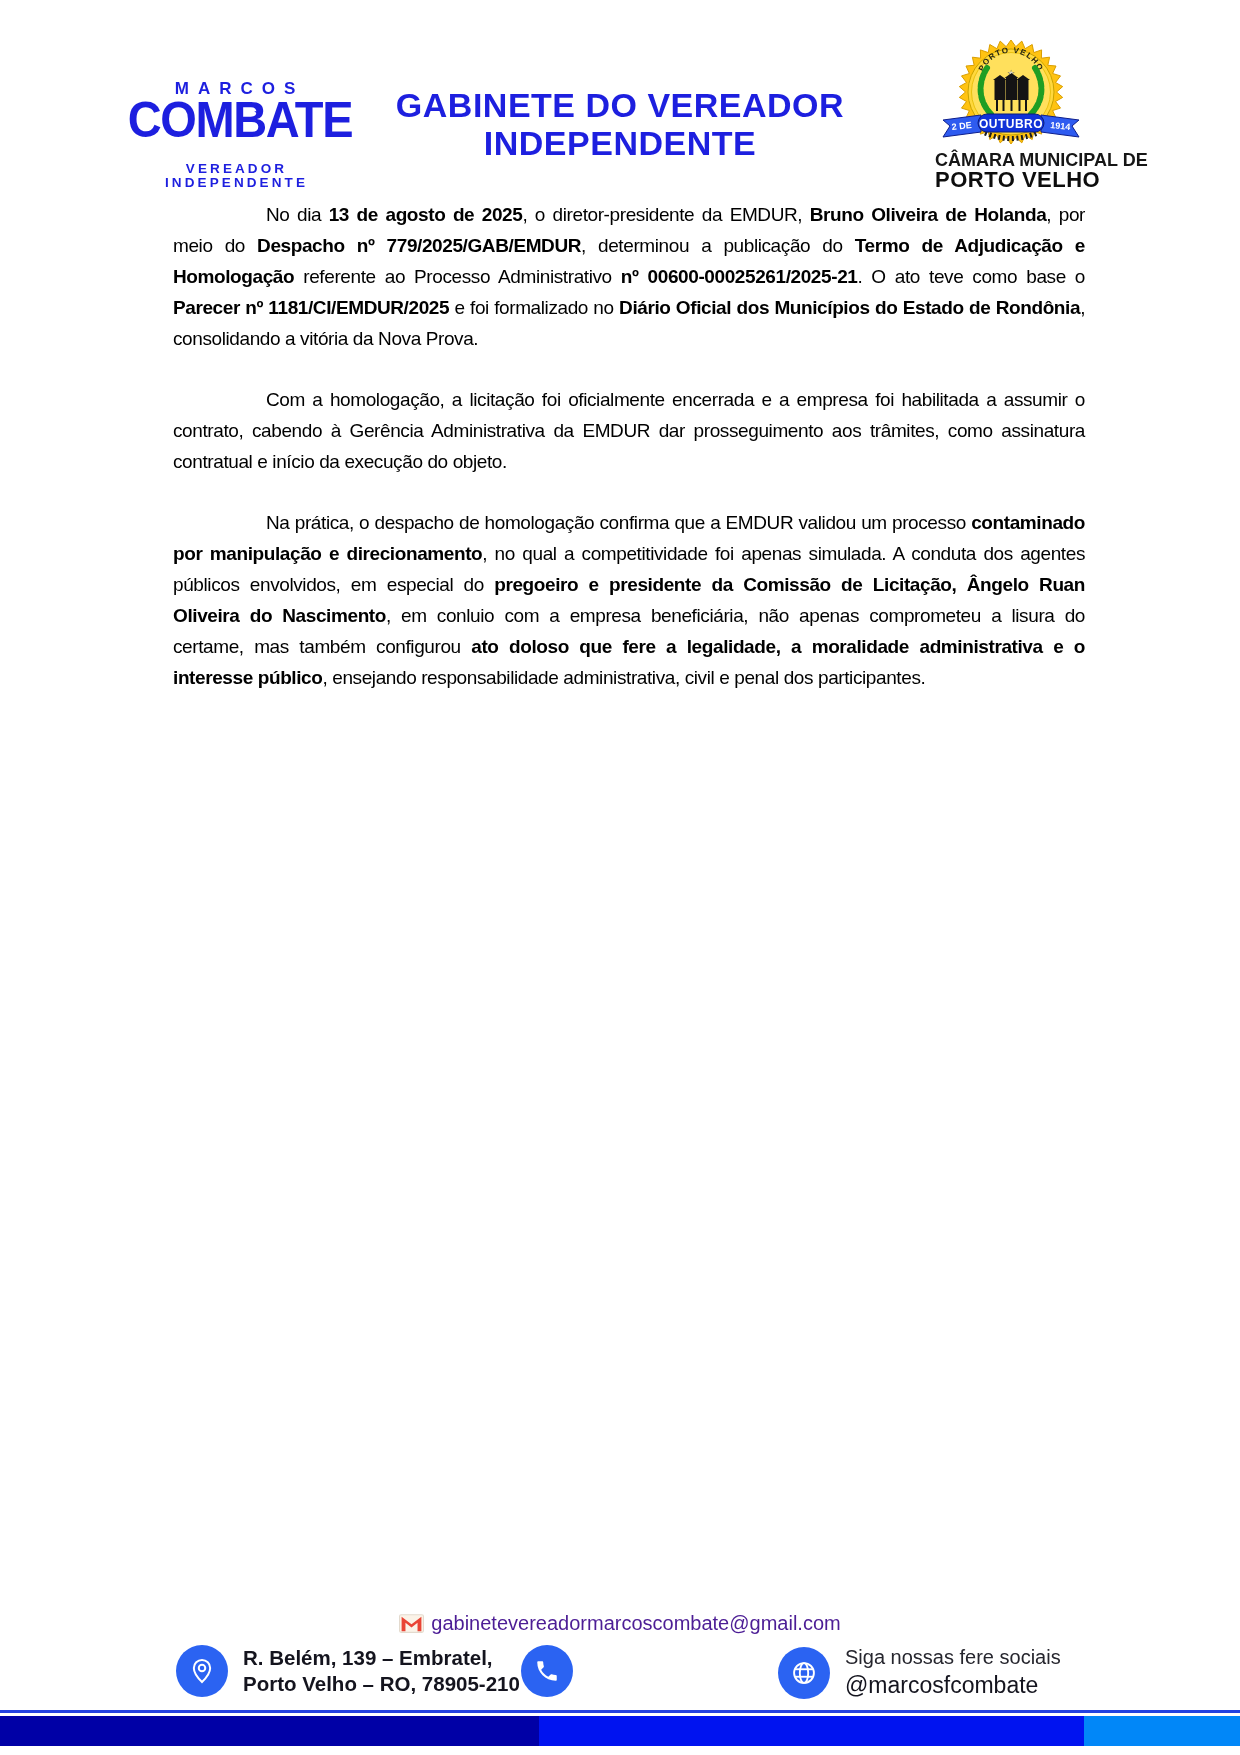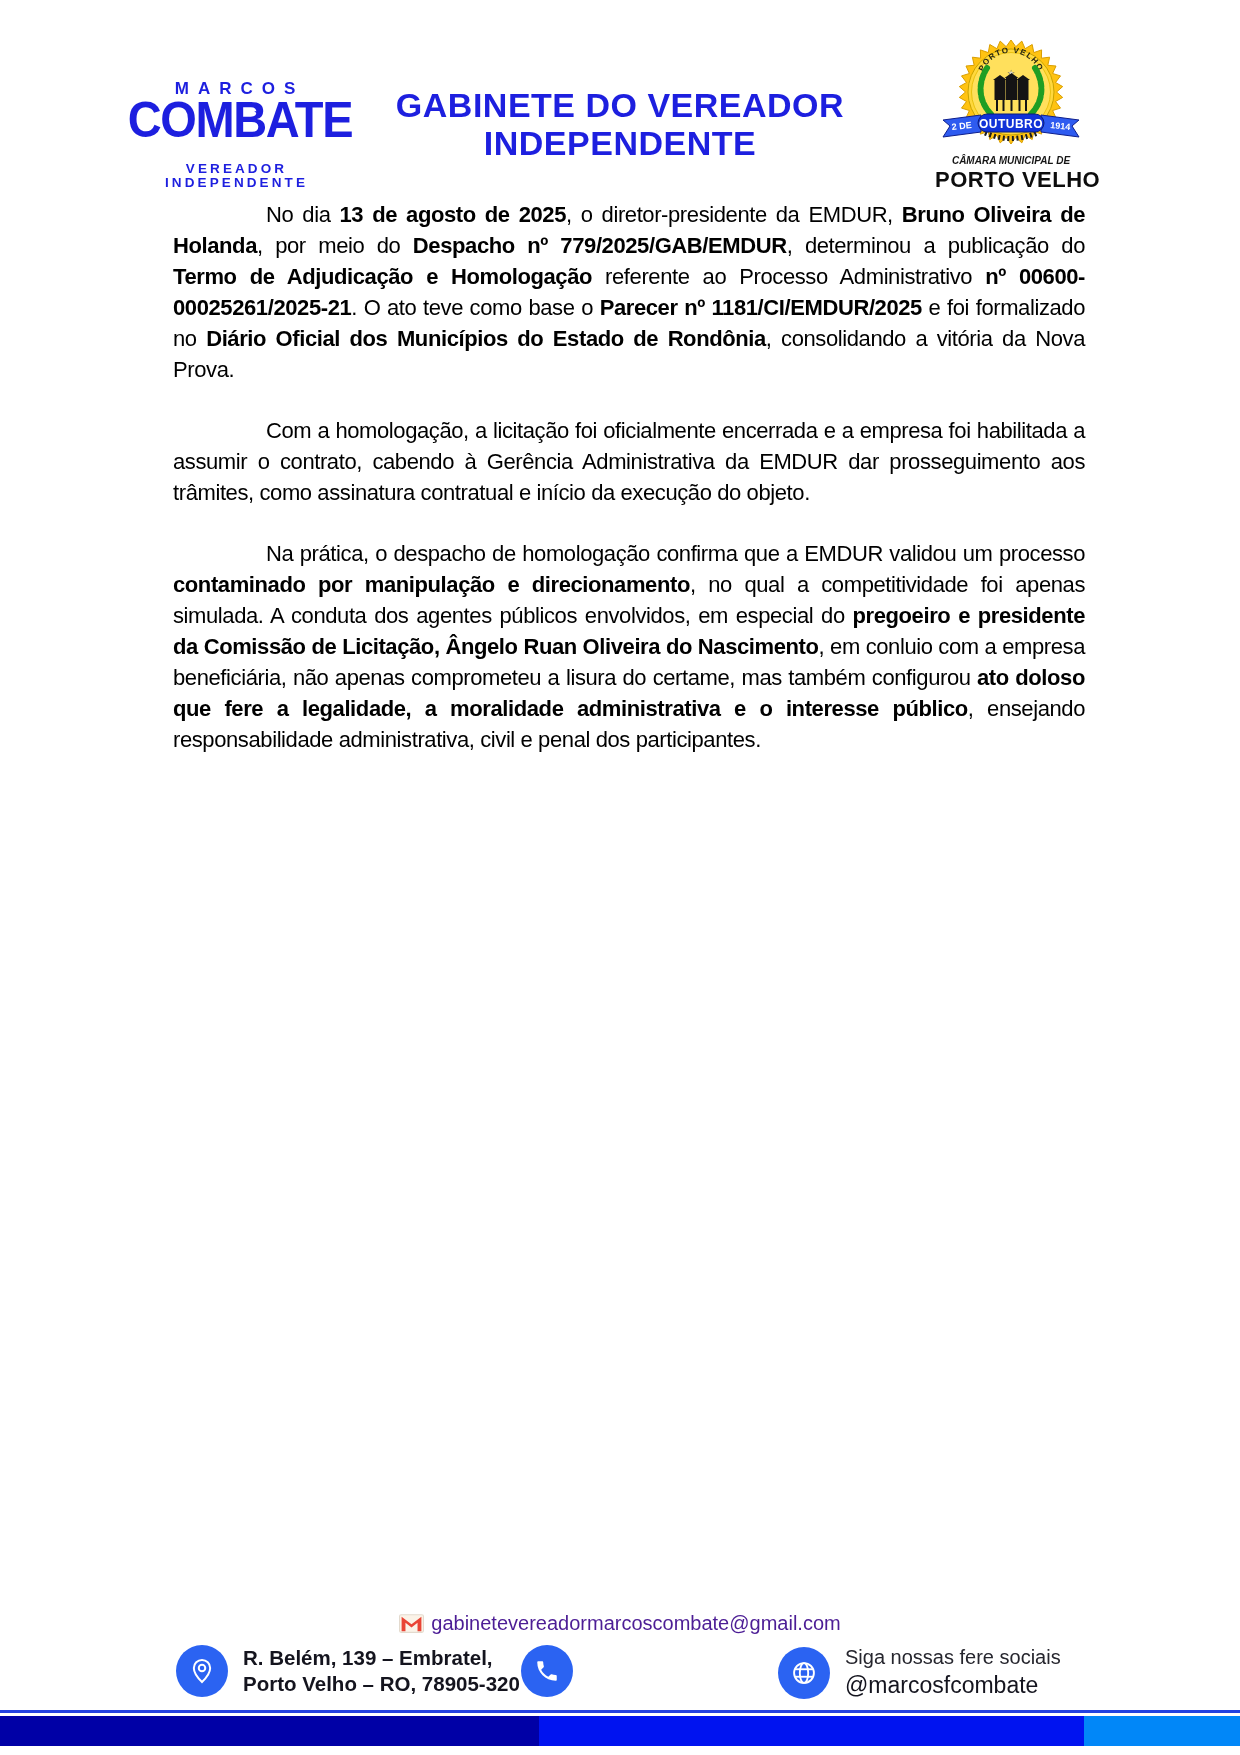--- a/index.html
+++ b/index.html
@@ -9,25 +9,25 @@
   }
   
   .logo{position:absolute;left:121px;top:80px;width:228px;text-align:center;color:var(--brand_blue);}
   .logo-top{font-size:17px;font-weight:700;letter-spacing:9px;margin-right:-9px;line-height:17px;}
   .logo-main{position:relative;font-size:50px;font-weight:800;letter-spacing:-1.5px;line-height:46px;transform:scaleX(.94);transform-origin:center;}
   .logo-star{position:absolute;left:59%;top:-7px;font-size:10px;letter-spacing:0;}
   .logo-sub{font-size:13.5px;font-weight:600;letter-spacing:3.1px;margin-right:-3px;margin-top:19px;line-height:14px;}
   .title{position:absolute;left:350px;top:86px;width:540px;text-align:center;
          color:var(--brand_blue);font-size:34px;line-height:38px;font-weight:800;letter-spacing:.5px;}
   .seal{position:absolute;left:935px;top:34px;width:152px;text-align:center;}
-  .seal-org1{font-size:10px;font-weight:700;color:#161616;line-height:15px;margin-top:1px;white-space:nowrap;font-style:italic;}
+  .seal-org1{font-size:18px;font-weight:700;color:#161616;line-height:15px;margin-top:1px;white-space:nowrap;}
   .seal-org2{font-size:22px;font-weight:800;color:#0d0d0d;letter-spacing:.5px;line-height:23px;white-space:nowrap;}
   
   .doc{position:absolute;left:173px;top:199px;width:912px;}
-  .doc p{margin:0 0 30px 0;font-size:22px;line-height:31px;letter-spacing:-.4px;
+  .doc p{margin:0 0 30px 0;font-size:19px;line-height:31px;letter-spacing:-.4px;
          text-align:justify;text-indent:93px;color:#000;}
   .doc b{font-weight:700;}
   
   .email-row{position:absolute;top:1612px;left:0;width:1240px;display:flex;justify-content:center;
              align-items:center;gap:7px;font-size:20px;color:#4c1d95;}
   .fgroup{position:absolute;top:1645px;display:flex;align-items:center;gap:15px;color:var(--text_dark);}
   .fg-addr{left:176px;justify-content:flex-end;}
   .fg-phone{left:521px;}
   .fg-social{left:778px;}
   .fcircle{width:52px;height:52px;border-radius:50%;background:var(--circle_blue);
@@ -115,21 +115,21 @@
 
 <div class="fgroup fg-addr">
   <div class="fcircle">
     <svg width="28" height="28" viewBox="0 0 24 24" fill="none" stroke="#ffffff" stroke-width="1.7">
       <path d="M12 21.5 C12 21.5 5 14.8 5 9.5 a7 7 0 0 1 14 0 C19 14.8 12 21.5 12 21.5 Z"></path>
       <circle cx="12" cy="9.5" r="2.8"></circle>
     </svg>
   </div>
   <div class="addr">
     <div>R. Belém, 139 – Embratel,</div>
-    <div>Porto Velho – RO, 78905-320</div>
+    <div>Porto Velho – RO, 78905-210</div>
   </div>
 </div>
 
 <div class="fgroup fg-phone">
   <div class="fcircle">
     <svg width="26" height="26" viewBox="0 0 24 24">
       <path fill="#ffffff" d="M6.6 10.8c1.4 2.8 3.8 5.1 6.6 6.6l2.2-2.2c.3-.3.7-.4 1-.2 1.1.4 2.3.6 3.6.6.6 0 1 .4 1 1V20c0 .6-.4 1-1 1C10.6 21 3 13.4 3 4c0-.6.4-1 1-1h3.5c.6 0 1 .4 1 1 0 1.2.2 2.4.6 3.6.1.3 0 .7-.2 1l-2.3 2.2z"></path>
     </svg>
   </div>
 </div>

